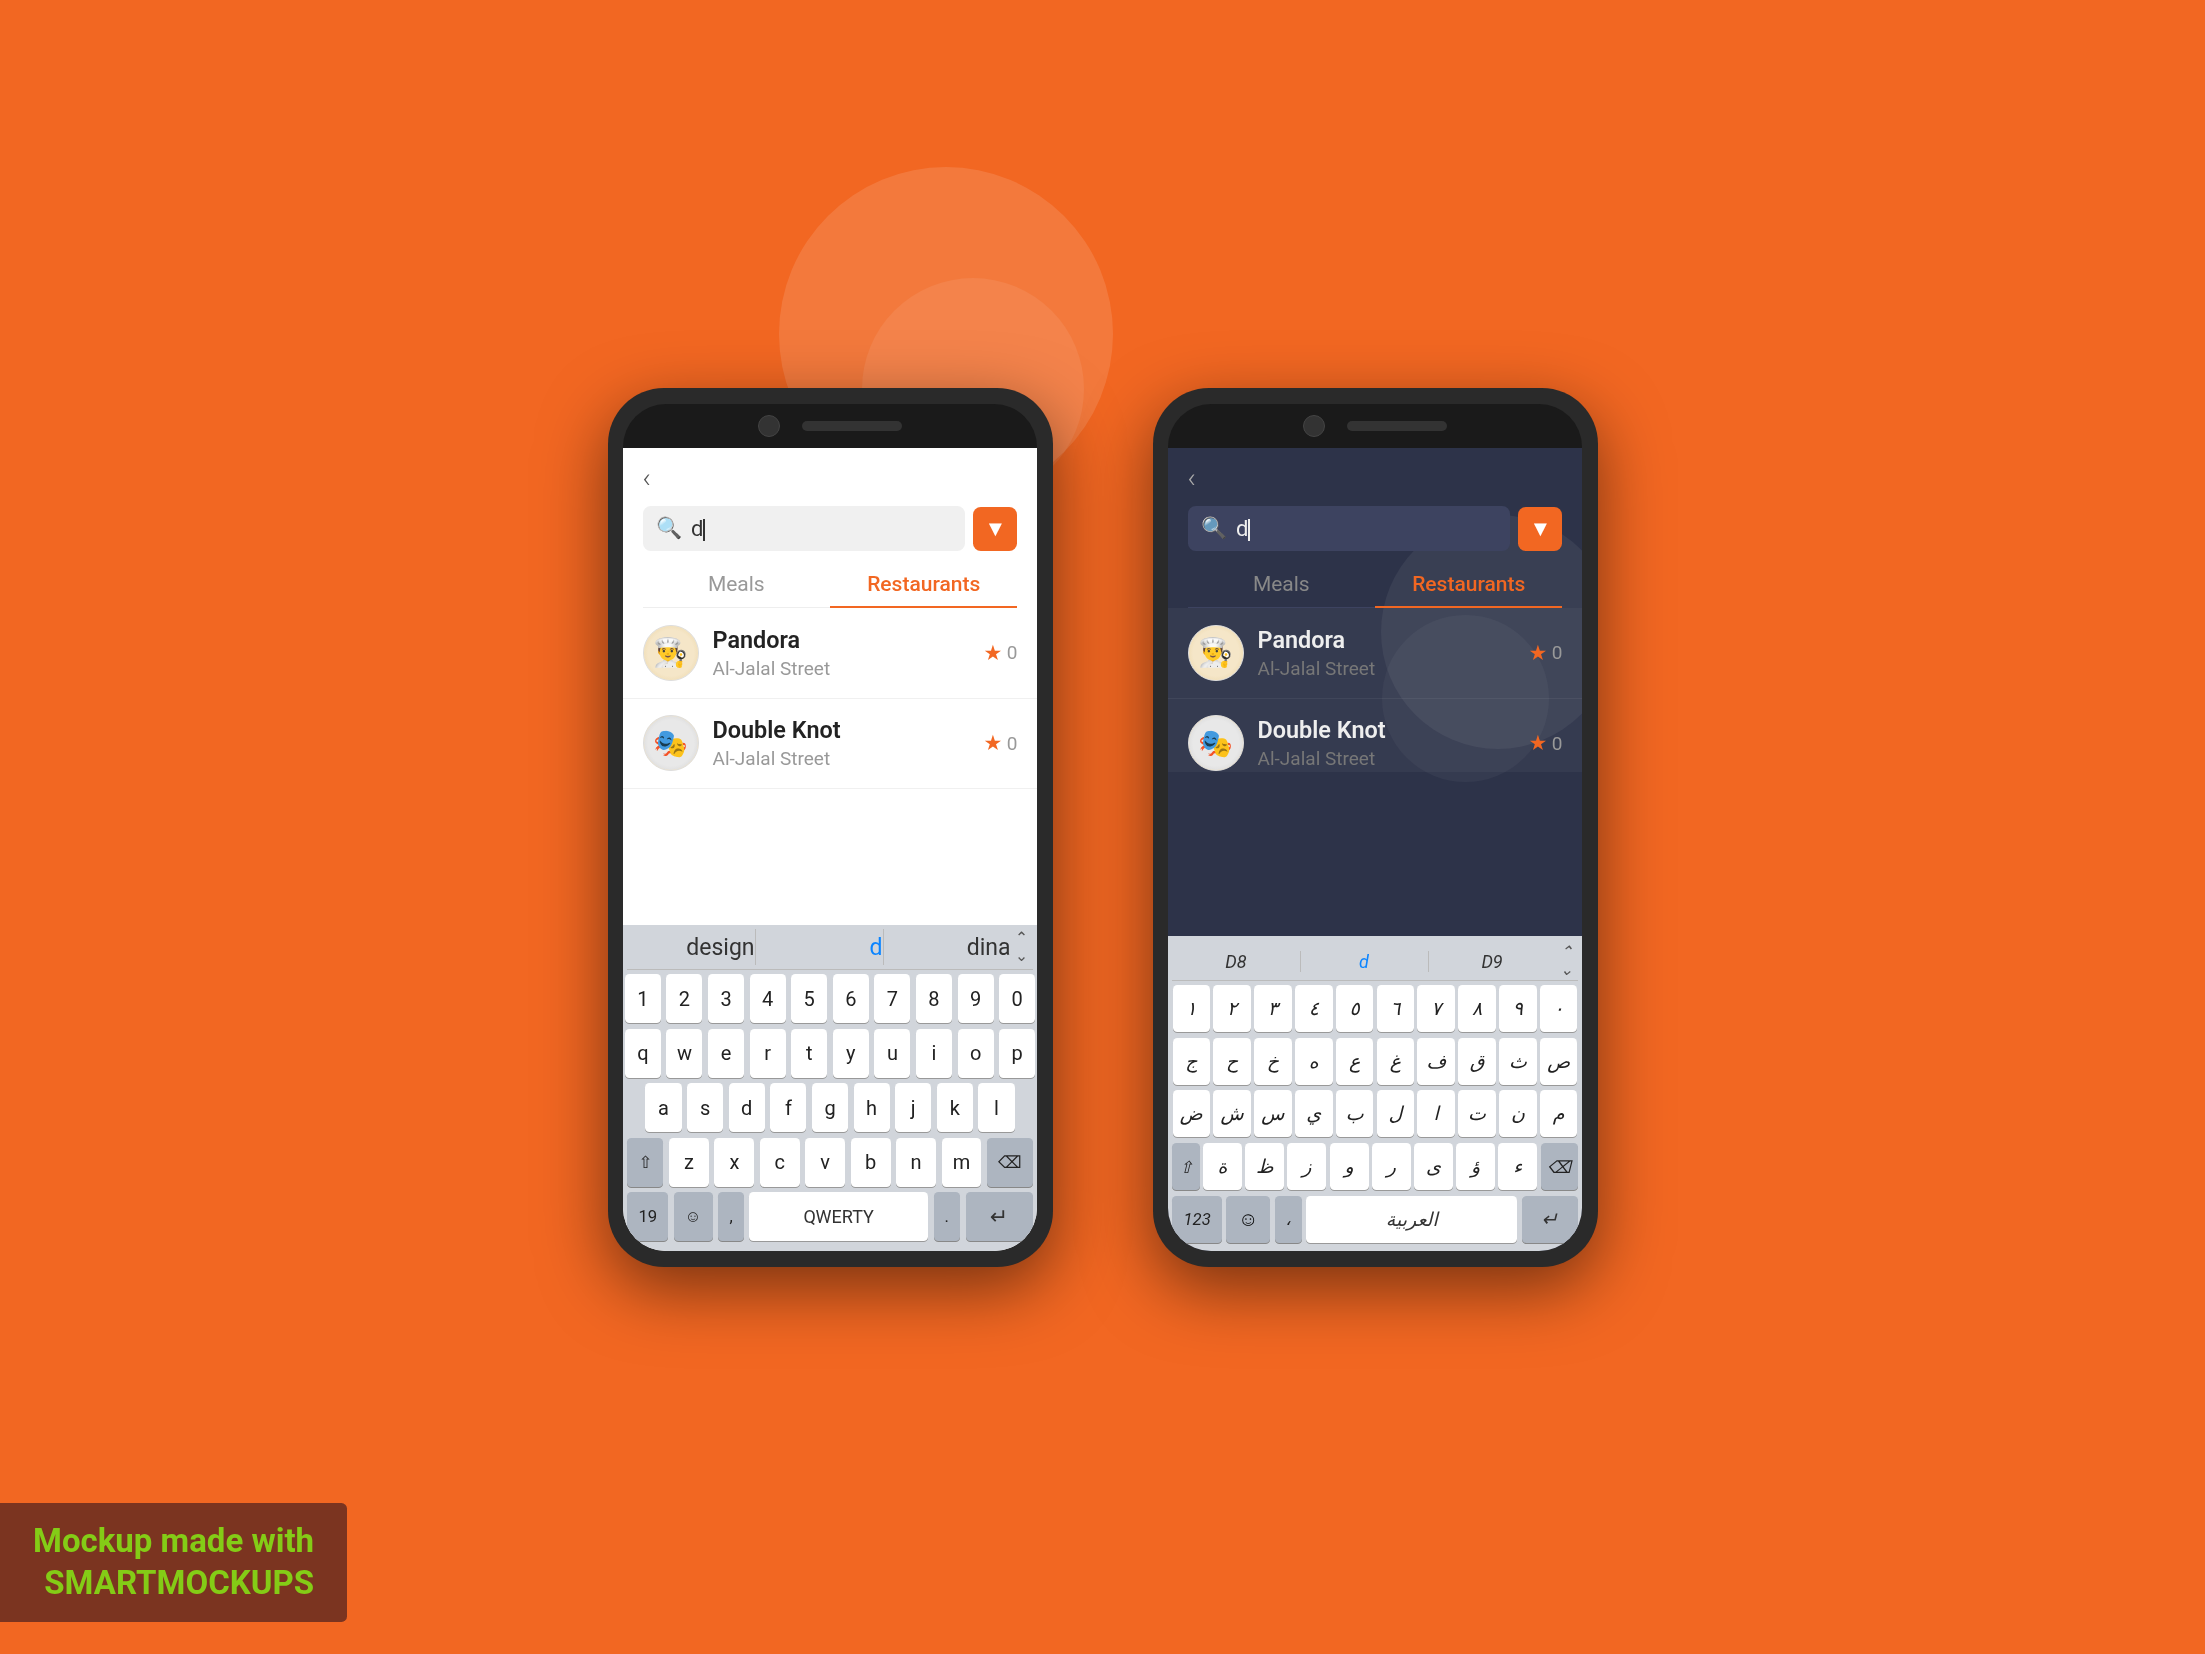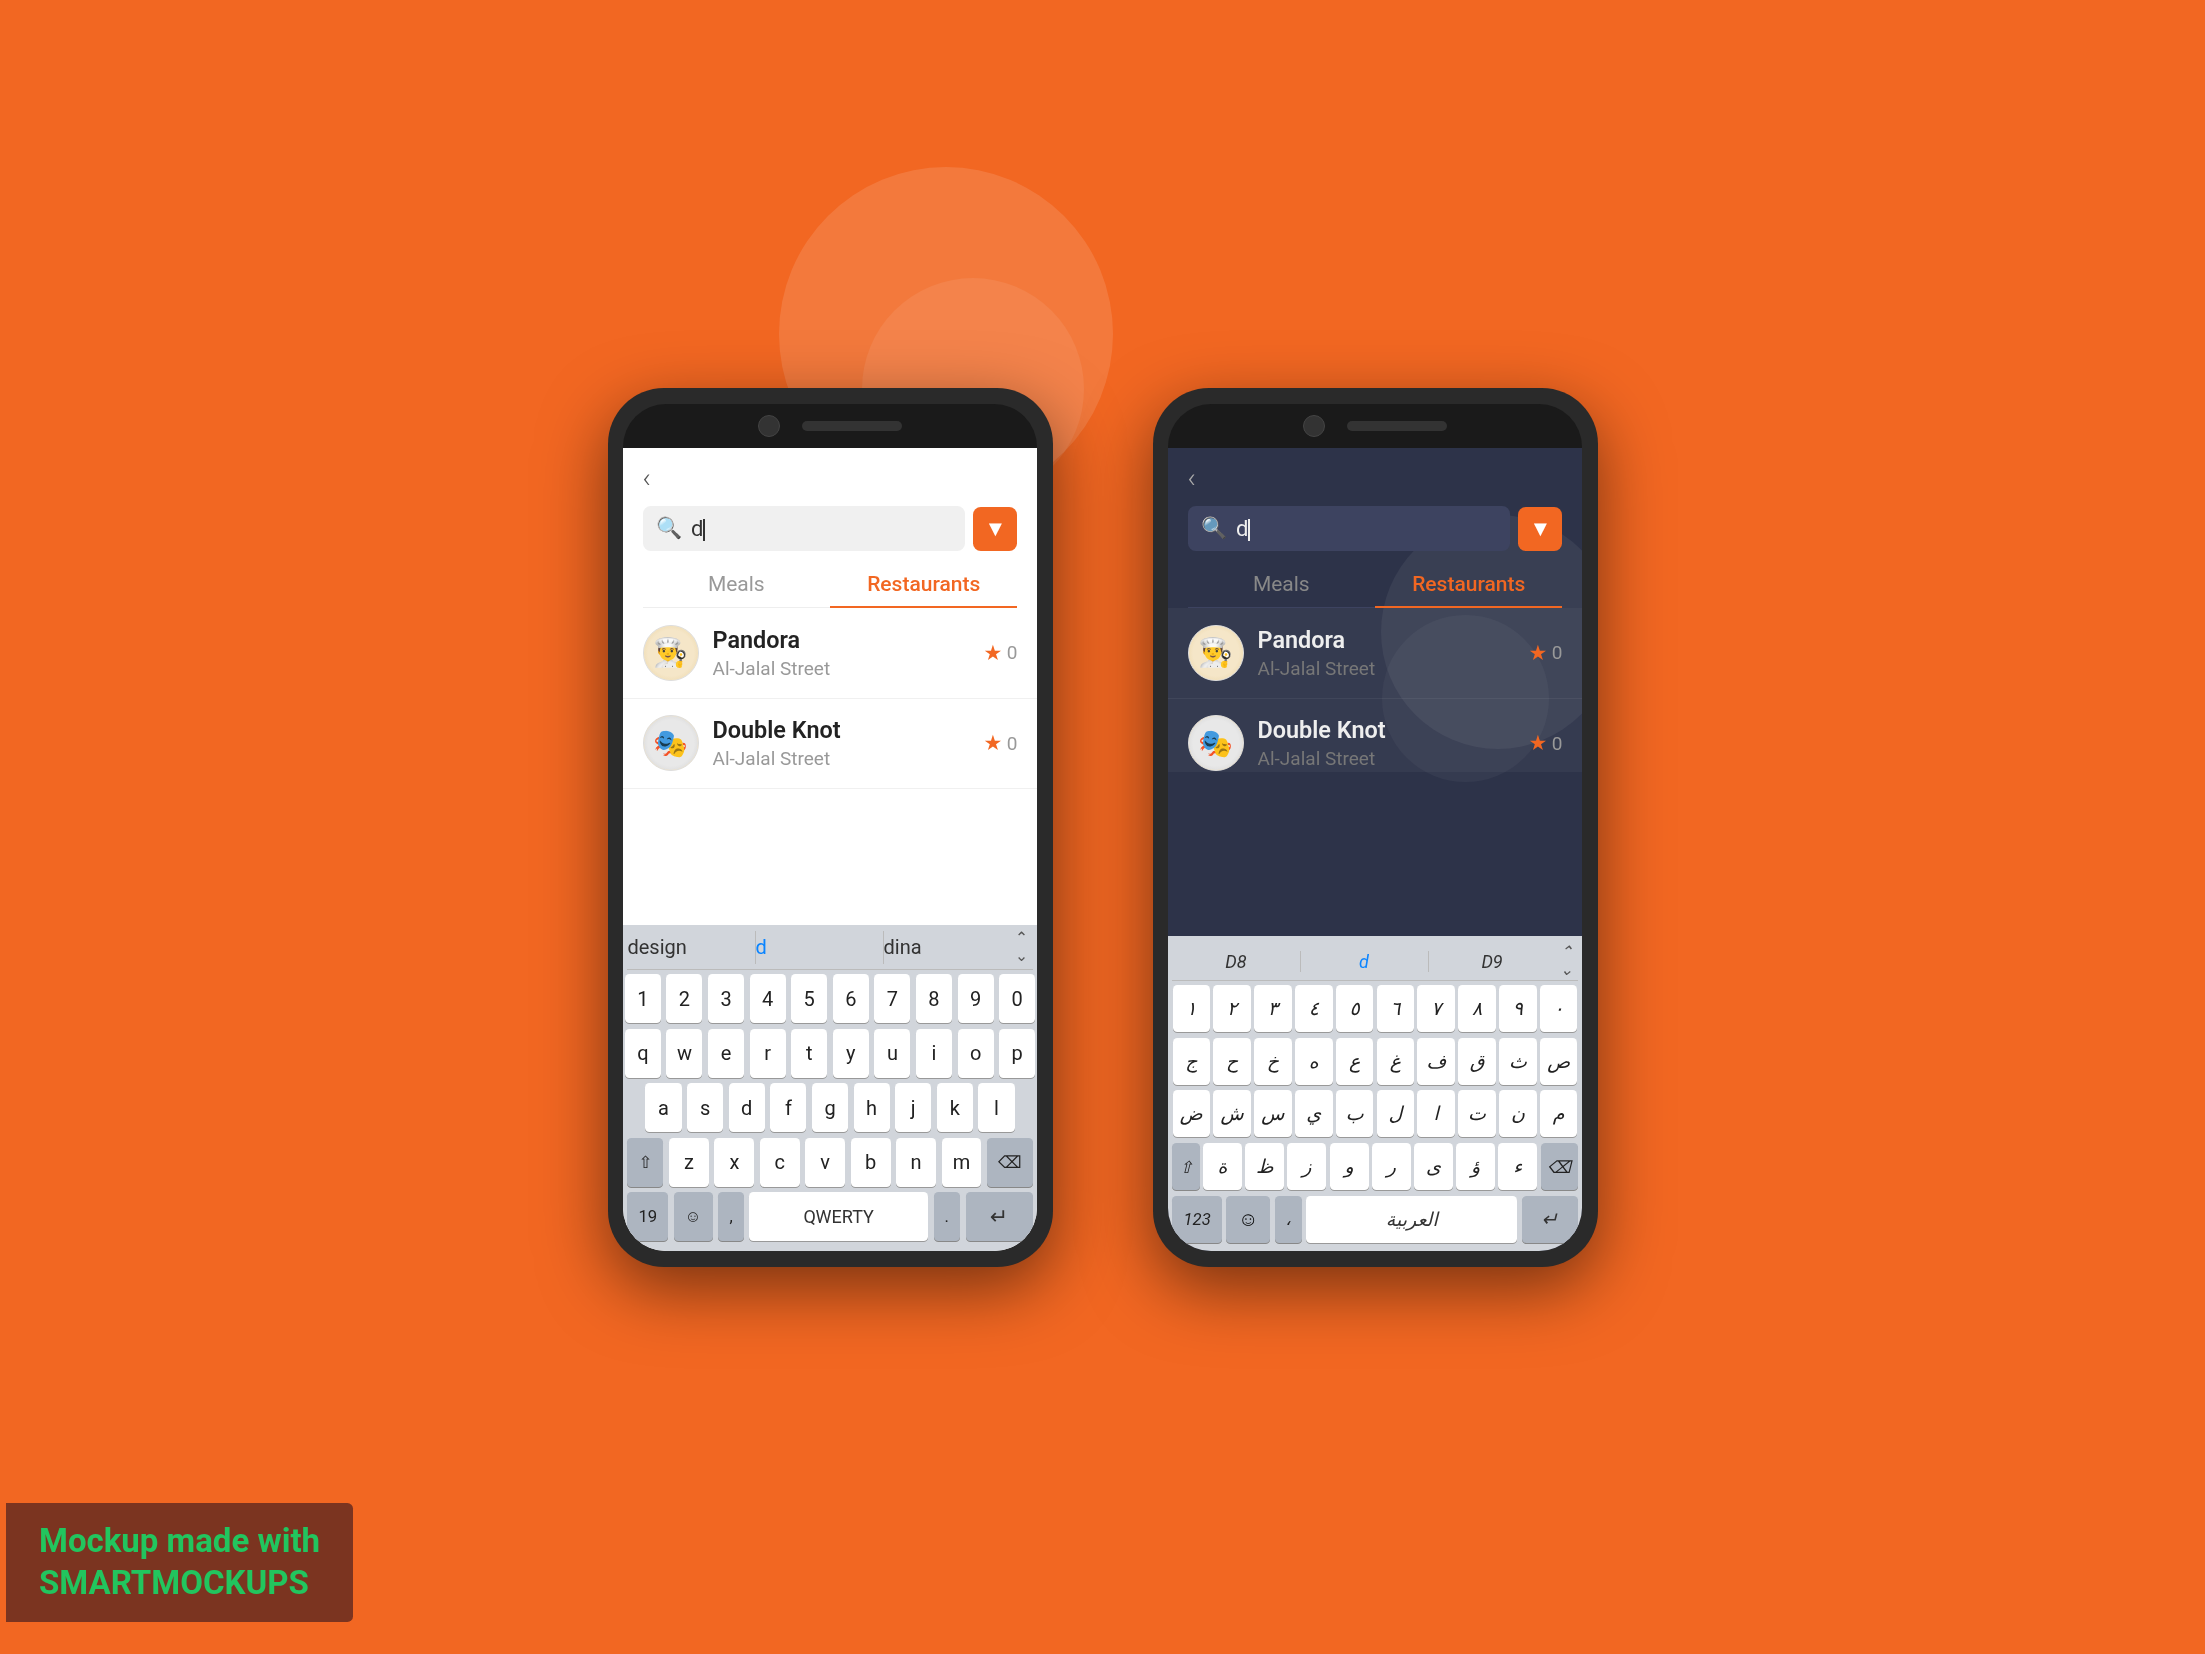--- a/index.html
+++ b/index.html
@@ -12,28 +12,29 @@
       align-items: center;
       justify-content: center;
       font-family: 'Roboto', Arial, sans-serif;
       overflow: hidden;
       position: relative;
     }
 
     .mockup-label {
       position: absolute;
       bottom: 33px;
-      left: 6px;
+      left: 0;
       background-color: #7B3420;
-      color: #22c55e;
+      color: #84cc16;
       padding: 16.7px 33px;
       font-size: 31px;
       font-weight: 400;
       line-height: 1.3;
       border-radius: 0 5.6px 5.6px 0;
+      text-align: right;
     }
 
     .mockup-label span {
       display: block;
       font-weight: 700;
       font-size: 33px;
     }
 
     .phones-container {
       display: flex;
@@ -369,22 +370,22 @@
       display: flex;
       align-items: center;
       border-bottom: 0.6px solid #bbb;
       padding-bottom: 5.6px;
       margin-bottom: 4.4px;
       height: 38px;
     }
 
     .kbd-suggestion-item {
       flex: 1;
-      text-align: left;
-      font-size: 20px;
+      text-align: right;
+      font-size: 23px;
       color: #333;
       padding: 4.4px 0;
     }
 
     .kbd-suggestion-item.middle {
       border-left: 0.6px solid #bbb;
       border-right: 0.6px solid #bbb;
       color: #0a84ff;
     }
 

